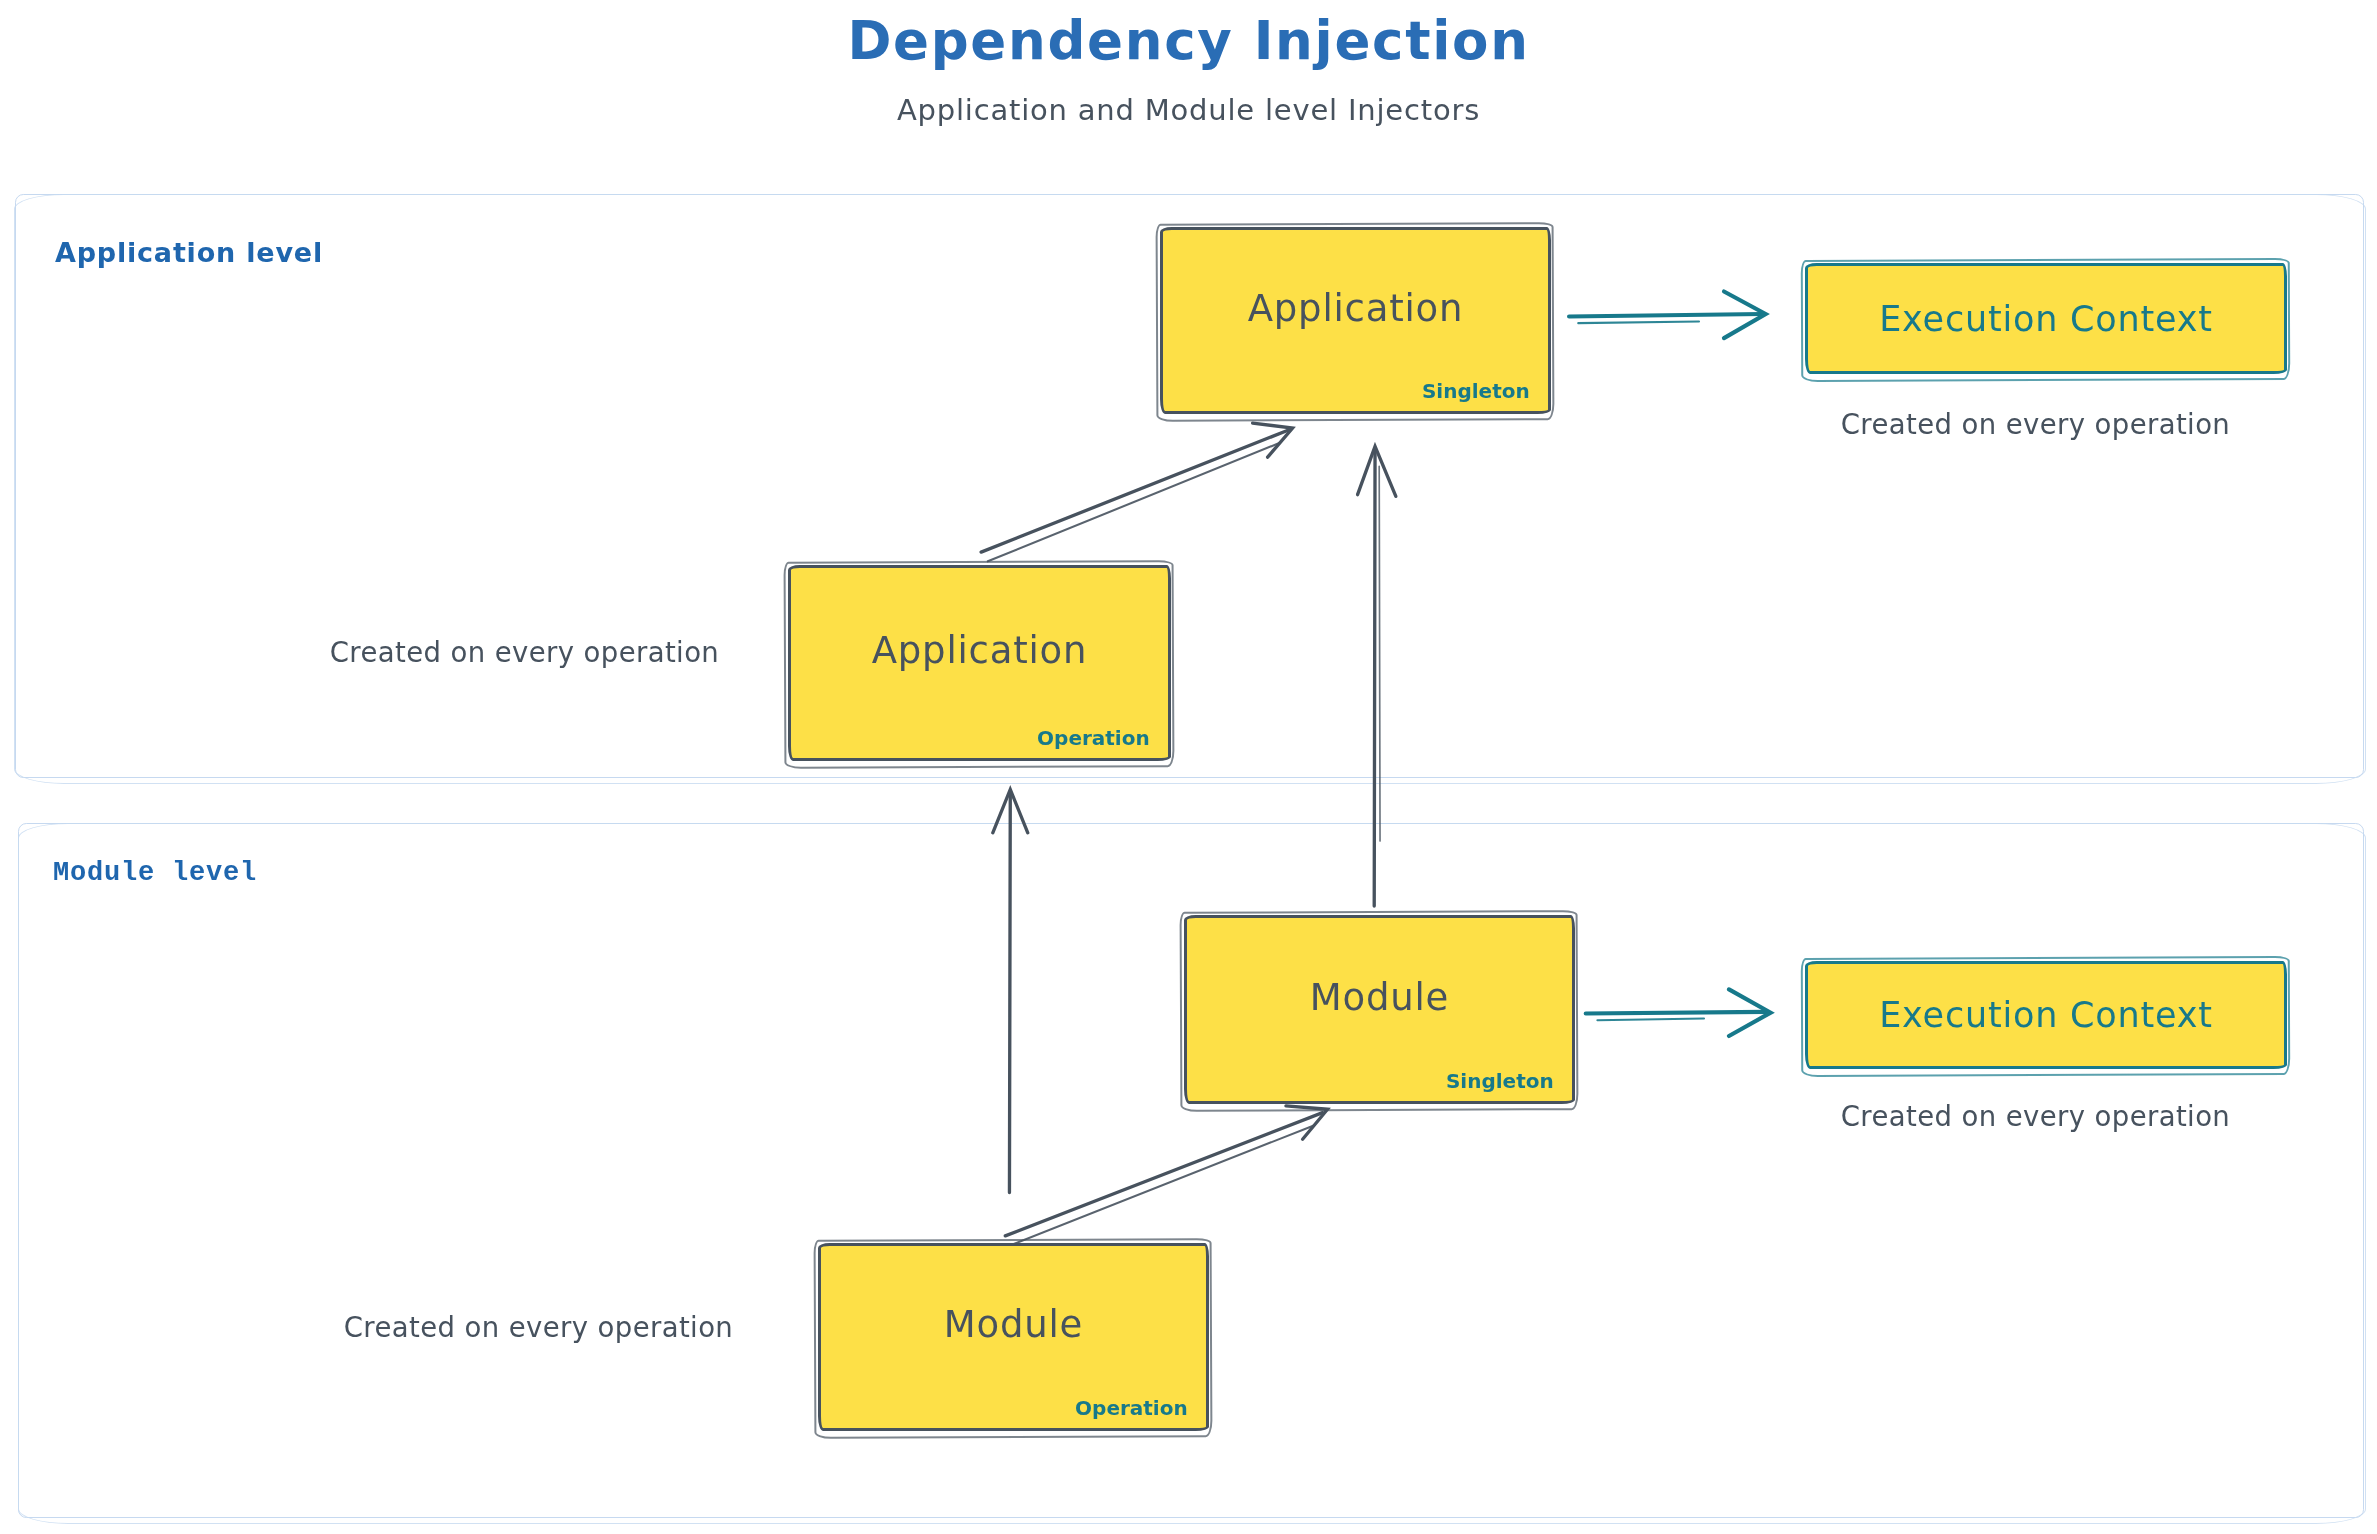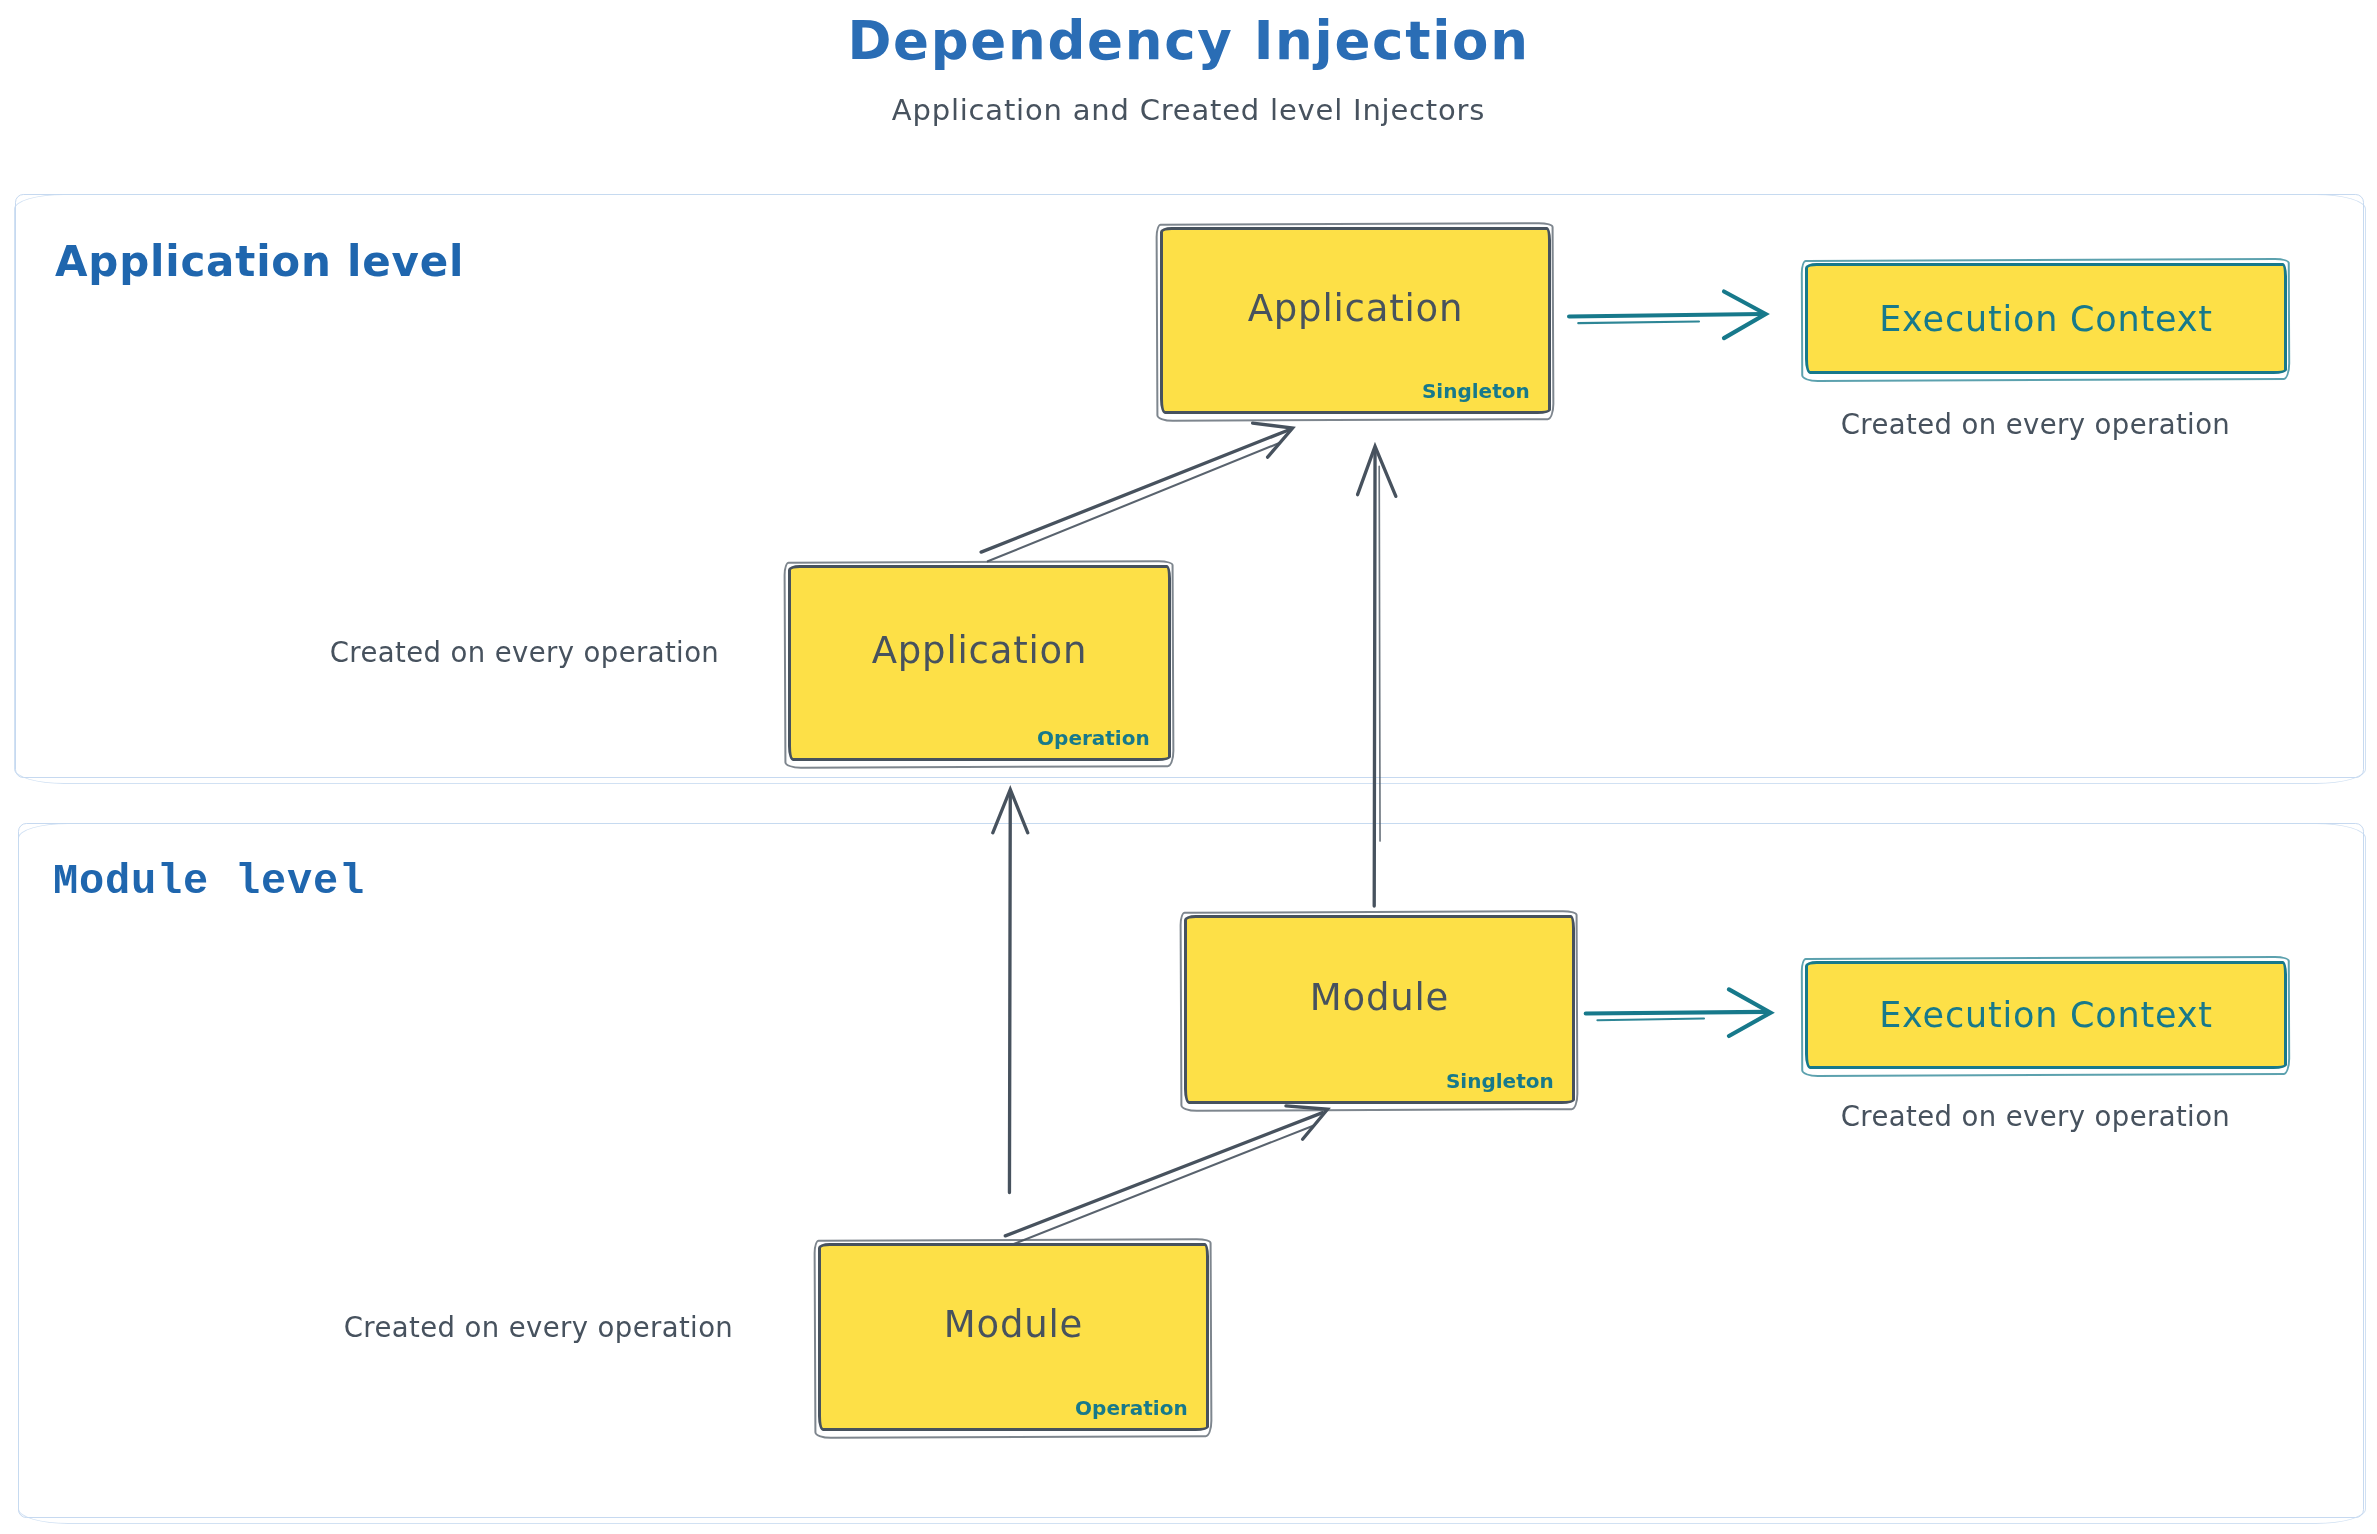--- a/index.html
+++ b/index.html
@@ -28,21 +28,21 @@
     border:1.7px solid var(--panel-border,#c6d9f0);
     border-radius:8.3px;z-index:1;
   }
   .panel::before{
     content:"";position:absolute;inset:-0.8px -2.5px -6.7px -1.7px;
     border:1.2px solid var(--panel-border,#c6d9f0);
     border-radius:50px/15px;opacity:.8;pointer-events:none;
   }
   .panel-label{
     position:absolute;z-index:4;
-    font-size:42px;font-weight:600;letter-spacing:0.8px;
+    font-size:27px;font-weight:600;letter-spacing:0.8px;
     color:var(--heading-blue,#1f66ae);
     text-align:right;
   }
   
   .sketch{
     position:absolute;background:#fde047;z-index:3;
     border:3.3px solid var(--ink,#47525e);
     border-radius:11.7px 4.2px 13.3px 5px / 5px 13.3px 4.2px 15px;
     display:flex;align-items:center;justify-content:center;
   }
@@ -76,21 +76,21 @@
   
   #arrows{position:absolute;left:0;top:0;z-index:2;pointer-events:none;}
 </style>
 </head>
 <body>
 
 <div id="canvas">
 
   <div class="header">
     <div class="title">Dependency Injection</div>
-    <div class="subtitle">Application and Created level Injectors</div>
+    <div class="subtitle">Application and Module level Injectors</div>
   </div>
 
   <div class="panel" style="left:15px;top:194px;width:2347px;height:582px;"></div>
   <div class="panel" style="left:18.3px;top:823px;width:2344px;height:693px;"></div>
 
   <div class="panel-label" style="left:55px;top:237px;">Application level</div>
   <div class="panel-label" style="left:53px;top:858px;font-family:Liberation Mono, monospace;">Module level</div>
 
   <svg id="arrows" width="2377" height="1534" viewBox="0 0 2854 1842">
     <g stroke="var(--ink)" fill="none" stroke-linecap="round">

